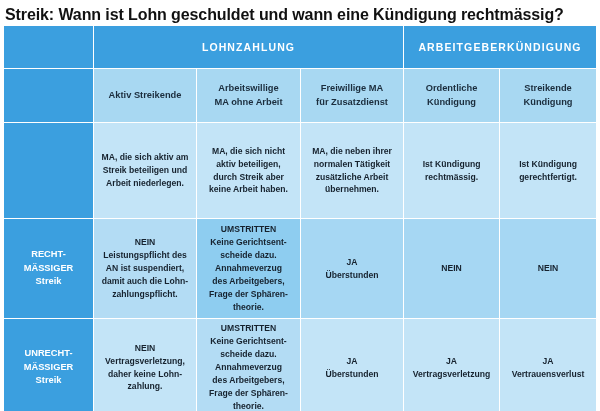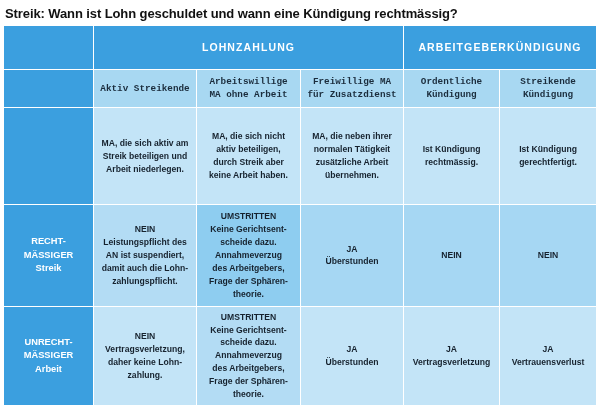--- a/index.html
+++ b/index.html
@@ -16,21 +16,21 @@
   .page {
     position: relative;
     width: 600px;
     height: 411px;
     box-sizing: border-box;
   }
   .page-title {
     position: absolute;
     left: 5px;
     top: 6px;
-    font-size: 13px;
+    font-size: 16px;
     font-weight: bold;
     color: #111111;
     letter-spacing: -0.1px;
     white-space: nowrap;
   }
   .matrix {
     position: absolute;
     left: 3px;
     top: 25px;
     width: 593px;
@@ -135,21 +135,21 @@
       <tr style="height:43px;">
         <td class="hd-corner"></td>
         <td class="hd-dark hd-group" colspan="3">
           <span class="cell-text">LOHNZAHLUNG</span>
         </td>
         <td class="hd-dark hd-group" colspan="2">
           <span class="cell-text">ARBEITGEBERKÜNDIGUNG</span>
         </td>
       </tr>
 
-      <tr style="height:38px;font-family:Liberation Mono, monospace;">
+      <tr style="height:54px;">
         <td class="hd-corner"></td>
         <td class="hd-sub">
           <span class="cell-text">Aktiv Streikende</span>
         </td>
         <td class="hd-sub">
           <span class="cell-text">Arbeitswillige
 MA ohne Arbeit</span>
         </td>
         <td class="hd-sub">
           <span class="cell-text">Freiwillige MA
@@ -225,21 +225,21 @@
         </td>
         <td class="cell-c">
           <span class="cell-text">NEIN</span>
         </td>
       </tr>
 
       <tr style="height:98px;">
         <td class="row-label">
           <span class="cell-text">UNRECHT-
 MÄSSIGER
-Arbeit</span>
+Streik</span>
         </td>
         <td class="cell-desc">
           <span class="cell-text">NEIN
 Vertragsverletzung,
 daher keine Lohn-
 zahlung.</span>
         </td>
         <td class="cell-a">
           <span class="cell-text">UMSTRITTEN
 Keine Gerichtsent-

